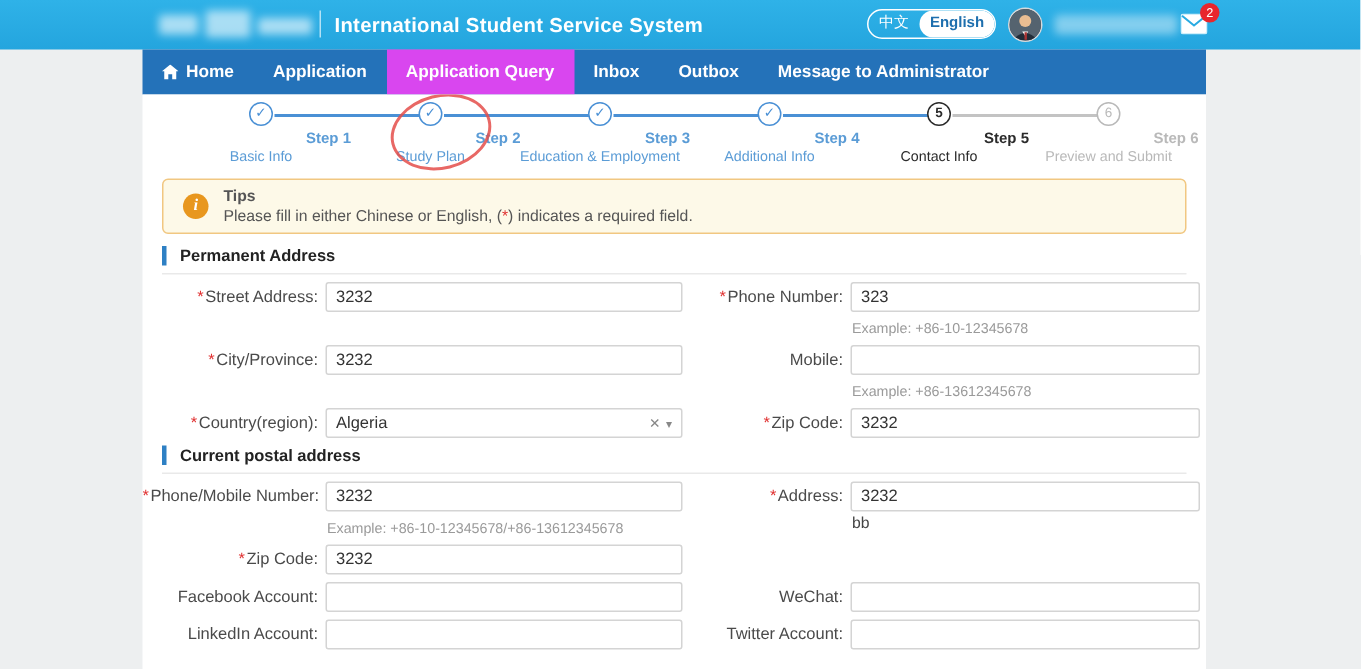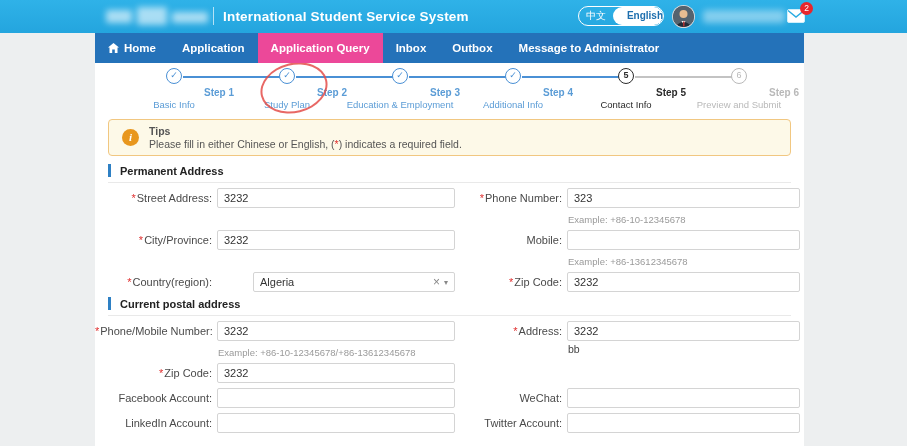--- a/index.html
+++ b/index.html
@@ -19,34 +19,34 @@
   .logo-blur span{ background:rgba(255,255,255,.6); border-radius:2px; display:block; }
   .logo-blur .b1{ width:26px; height:13px; margin-top:3px;}
   .logo-blur .b2{ width:30px; height:18px;}
   .logo-blur .b3{ width:36px; height:11px; margin-top:5px;}
   .title-divider{ position:absolute; left:213px; top:7px; width:1px; height:18px; background:rgba(255,255,255,.65); }
   .app-title{ position:absolute; left:223px; top:9px; color:#fff; font-size:13.5px; font-weight:bold; letter-spacing:.2px; }
   .lang-toggle{ position:absolute; left:578px; top:6px; width:86px; height:20px;
     border:1px solid #fff; border-radius:11px; display:flex; overflow:hidden; cursor:pointer; }
   .lang-zh{ flex:1; color:#fff; font-size:10px; text-align:center; line-height:18px; }
   .lang-en{ width:50px; background:#fff; border-radius:10px; color:#1e6fae; font-size:10px;
-    font-weight:bold; text-align:right; line-height:18px; }
+    font-weight:bold; text-align:center; line-height:18px; }
   .avatar{ position:absolute; left:672px; top:5px; width:23px; height:23px; border-radius:50%;
     overflow:hidden; border:1px solid rgba(255,255,255,.8); background:#35414d; }
   .user-blur{ position:absolute; left:703px; top:10px; width:82px; height:13px;
     background:rgba(255,255,255,.42); border-radius:3px; filter:blur(3px); }
   .mail{ position:absolute; left:787px; top:9px; width:18px; height:14px; cursor:pointer; }
   .mail-badge{ position:absolute; top:-7px; right:-8px; min-width:13px; height:13px; border-radius:7px;
     background:#e8262d; color:#fff; font-size:8.5px; line-height:13px; text-align:center; padding:0 2px; }
 
   
   .nav{ position:absolute; top:33px; left:95px; width:709px; height:30px; background:#2472b9;
     display:flex; color:#fff; font-size:11.5px; font-weight:bold; }
   .nav-item{ padding:0 13px; display:flex; align-items:center; gap:5px; cursor:pointer; white-space:nowrap; }
-  .nav-item.active{ background:#ec4899; }
+  .nav-item.active{ background:#d946ef; }
   .home-icon svg{ display:block; }
 
   
   .content{ position:absolute; top:63px; left:95px; width:709px; height:383px; background:#fff; overflow:hidden; }
 
   
   .steps{ position:relative; height:52px; }
   .conn{ position:absolute; top:13px; height:2px; width:97px; }
   .conn.blue{ background:#4a90d5; }
   .conn.gray{ background:#c3c3c3; }
@@ -83,21 +83,21 @@
   
   .frow{ display:grid; grid-template-columns:117px 238px 102px 233px; column-gap:5px;
     margin:0 0 5px 0; align-items:start; }
   .flabel{ font-size:11px; color:#4a4a4a; text-align:right; line-height:20px; white-space:nowrap; }
   .req{ color:#e02f2f; margin-right:1px; }
   .tinput{ width:100%; height:20px; border:1px solid #d4d4d4; border-radius:2px; font-size:11px;
     padding:0 6px; color:#333; font-family:"Liberation Sans",sans-serif; outline:none; }
   .example{ font-size:9.5px; color:#9a9a9a; margin-top:6px; padding-left:1px; }
   .note{ font-size:10.5px; color:#444; margin-top:2px; padding-left:1px; }
   .select{ height:20px; border:1px solid #d4d4d4; border-radius:2px; font-size:11px; display:flex;
-    align-items:center; padding:0 6px; color:#333; cursor:pointer; background:#fff;margin-left:36px; }
+    align-items:center; padding:0 6px; color:#333; cursor:pointer; background:#fff; }
   .select .val{ flex:1; }
   .select .clear{ color:#888; font-size:12px; margin-right:4px; cursor:pointer; }
   .select .caret{ color:#888; font-size:8px; }
 
   .radio-row{ margin:2px 0 5px 0; }
   .radio-group{ grid-column:1 / 3; display:flex; align-items:center; gap:4px; padding-left:18px;
     font-size:10.5px; color:#333; line-height:18px; }
   .radio-group label{ display:flex; align-items:center; gap:3px; cursor:pointer; }
   .radio-group input{ accent-color:#2a7fd4; width:11px; height:11px; margin:0; }
   .radio-gap{ width:8px; }

